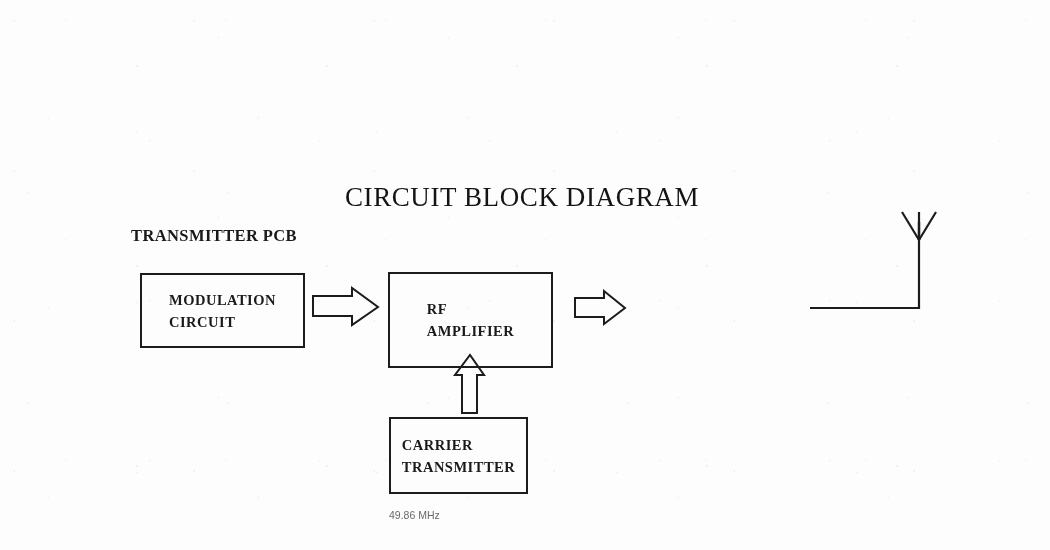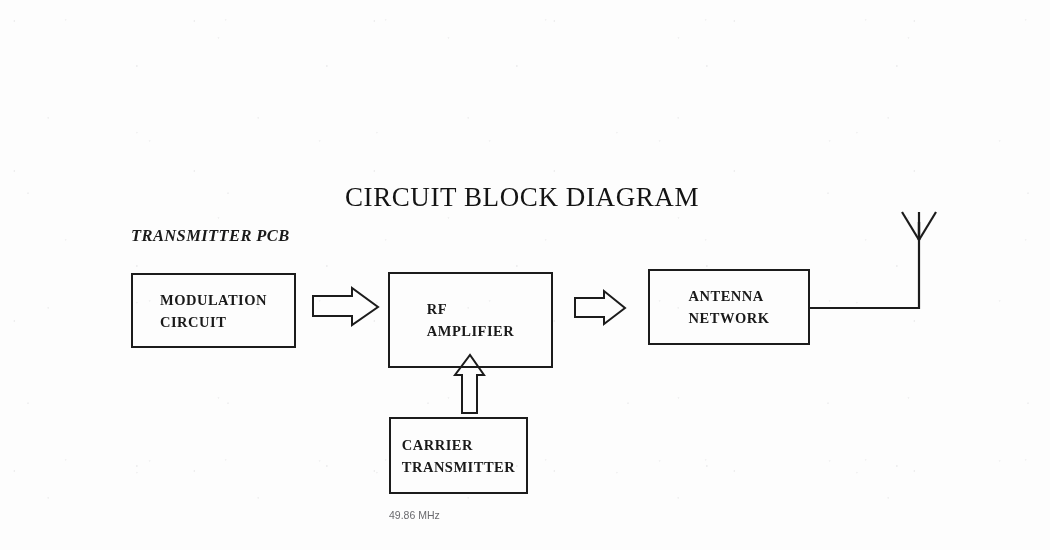--- a/index.html
+++ b/index.html
@@ -50,21 +50,20 @@
 
   .section-label {
     position: absolute;
     left: 131px;
     top: 226px;
     font-size: 16.5px;
     font-weight: bold;
     letter-spacing: 0.4px;
     color: #1a1a1a;
     font-family: "Liberation Serif", "DejaVu Serif", serif;
-    font-style: italic;
   }
 
   .box {
     position: absolute;
     border: 2px solid #1c1c1c;
     background: transparent;
     box-sizing: border-box;
   }
   .box-text {
     position: absolute;
@@ -112,46 +111,38 @@
 <div id="canvas">
 
   <div id="paper-noise"></div>
 
   <div class="title">
     <span>CIRCUIT BLOCK DIAGRAM</span>
   </div>
 
   <div class="section-label">TRANSMITTER PCB</div>
 
-  <div class="box" style="left:131px; top:273px; width:165px; height:75px;">
+  <div class="box" style="left:140px; top:273px; width:165px; height:75px;">
     <div class="box-text">
       <span class="lines">
         <span>MODULATION</span><br>
         <span>CIRCUIT</span>
       </span>
     </div>
   </div>
 
   <div class="box" style="left:388px; top:272px; width:165px; height:96px;">
     <div class="box-text">
       <span class="lines">
         <span>RF</span><br>
         <span>AMPLIFIER</span>
       </span>
     </div>
   </div>
 
-  <div class="box" style="left:648px; top:269px; width:162px; height:76px;">
-    <div class="box-text">
-      <span class="lines">
-        <span>ANTENNA</span><br>
-        <span>NETWORK</span>
-      </span>
-    </div>
-  </div>
 
   <div class="box" style="left:389px; top:417px; width:139px; height:77px;">
     <div class="box-text">
       <span class="lines">
         <span>CARRIER</span><br>
         <span>TRANSMITTER</span>
       </span>
     </div>
   </div>
 

